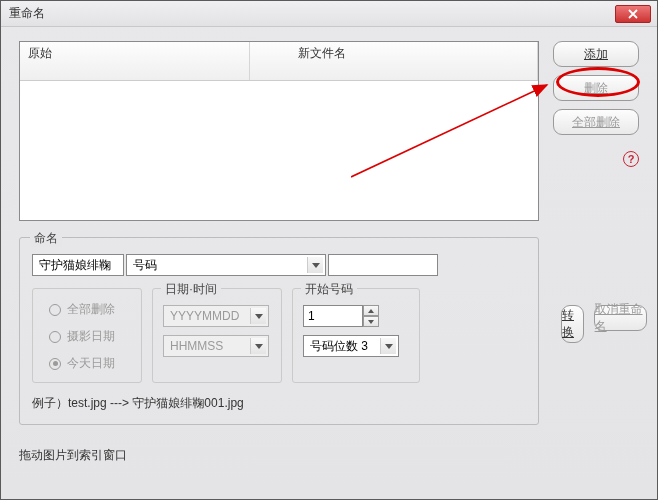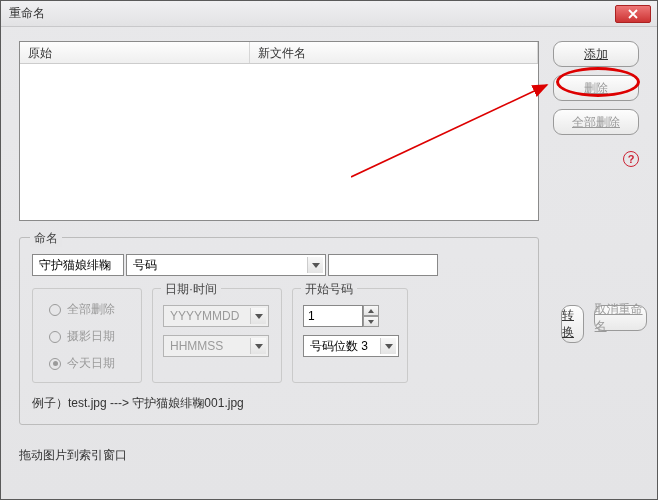--- a/index.html
+++ b/index.html
@@ -6,21 +6,21 @@
 body { background: #fff; }
 .window { width: 658px; height: 500px; background: linear-gradient(#e8e8ea, #e4e4e6); border: 1px solid #5a5a5a; display: flex; flex-direction: column; }
 .titlebar { height: 26px; background: linear-gradient(#f0f0f2, #e2e2e4); display: flex; align-items: center; justify-content: space-between; padding-left: 8px; border-bottom: 1px solid #c8c8ca; }
 .title { color: #333; }
 .closebtn { width: 36px; height: 18px; background: linear-gradient(#e77, #c33); border: 1px solid #a22; border-radius: 2px; color: #fff; display: flex; align-items: center; justify-content: center; margin-right: 6px; font-weight: bold; cursor: default; }
 .closebtn svg { width: 10px; height: 10px; }
 .body { flex: 1; padding: 14px 18px; position: relative; }
 
 .toprow { display: flex; gap: 14px; }
 .listbox { flex: 1; height: 180px; background: #fff; border: 1px solid #8a8a8a; }
-.listheader { display: flex; height: 22px; border-bottom: 1px solid #ccc; background: linear-gradient(#fdfdfd, #efefef); }
+.listheader { display: flex; height: 39px; border-bottom: 1px solid #ccc; background: linear-gradient(#fdfdfd, #efefef); gap: 40px; }
 .listheader > div { padding: 3px 8px; color: #333; border-right: 1px solid #d6d6d6; }
 .col1 { width: 230px; }
 .col2 { flex: 1; }
 
 .sidebtns { display: flex; flex-direction: column; gap: 8px; width: 86px; }
 .btn { height: 26px; background: linear-gradient(#fdfdfd, #e9e9e9); border: 1px solid #9a9a9a; border-radius: 9px; color: #333; display: flex; align-items: center; justify-content: center; cursor: default; text-decoration: underline; }
 .btn.dis { color: #9a9a9a; }
 .helpicon { align-self: flex-end; margin-top: 8px; color: #c23; border: 1.5px solid #c23; border-radius: 50%; width: 16px; height: 16px; display: flex; align-items: center; justify-content: center; font-weight: bold; font-size: 11px; }
 
 .annot-ellipse { position: absolute; left: 555px; top: 40px; width: 84px; height: 30px; border: 3px solid #d00; border-radius: 50%; pointer-events: none; }
@@ -144,21 +144,21 @@
               </div>
               <div class="combo dis" style="width:106px;">
                 <span>HHMMSS</span>
                 <span class="arrow">
                     <span class="chev"></span>
                   </span>
               </div>
             </div>
           </div>
 
-          <div class="subgroup" style="width:116px;">
+          <div class="subgroup" style="width:128px;">
             <span class="sub-title">开始号码</span>
             <div class="numcol">
               <div class="spinner">
                 <input class="sinput" value="1" style="">
                 <div class="controls">
                   <div class="sbtn">
                       <span class="sup"></span>
                     </div>
                   <div class="sbtn">
                       <span class="sdn"></span>

